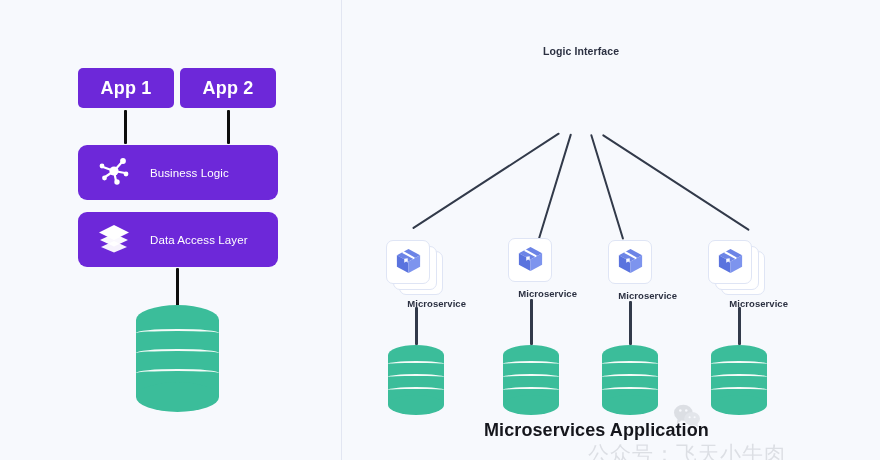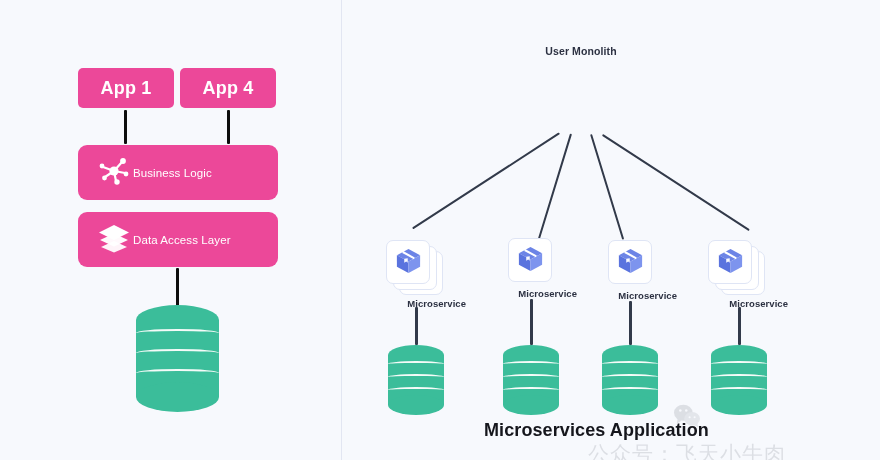--- a/index.html
+++ b/index.html
@@ -26,38 +26,38 @@
     left: 341px;
     top: 0;
     width: 1px;
     height: 460px;
     background: #e2e6f2;
   }
 
   
   .blue-box {
     position: absolute;
-    background: #ec4899;
+    background: #6d28d9;
     border-radius: 5px;
     display: flex;
     align-items: center;
     color: #ffffff;
   }
 
   .app-box {
     justify-content: center;
     font-size: 18px;
     font-weight: 600;
     letter-spacing: 0.2px;
   }
 
   .layer-box {
     border-radius: 9px;
     padding-left: 18px;
-    gap: 1px;
+    gap: 18px;
   }
 
   .layer-label {
     font-size: 11.5px;
     font-weight: 500;
     color: #ffffff;
     letter-spacing: .1px;
   }
 
   
@@ -210,21 +210,21 @@
 
 <div id="canvas">
 
   <div class="divider"></div>
 
   <div class="blue-box app-box" style="left:78px; top:68px; width:96px; height:40px;">
     <span>App 1</span>
   </div>
 
   <div class="blue-box app-box" style="left:180px; top:68px; width:96px; height:40px;">
-    <span>App 4</span>
+    <span>App 2</span>
   </div>
 
   <div class="vline" style="left:124px; top:110px; height:34px;"></div>
   <div class="vline" style="left:227px; top:110px; height:34px;"></div>
 
   <div class="blue-box layer-box" style="left:78px; top:145px; width:200px; height:55px;">
     <span class="icon">
       <svg width="36" height="34" viewBox="0 0 36 34">
         <g stroke="#ffffff" stroke-width="2.2" stroke-linecap="round">
           <line x1="18" y1="17" x2="26" y2="8"></line>
@@ -264,21 +264,21 @@
   <div class="db" style="left:136px; top:305px; width:83px; height:107px;">
     <div class="cap" style="top:0px;   height:30px;"></div>
     <div class="body" style="top:15px;  height:77px;"></div>
     <div class="cap" style="top:77px;  height:30px;"></div>
     <div class="band" style="top:24px;"></div>
     <div class="band" style="top:44px;"></div>
     <div class="band" style="top:64px;"></div>
   </div>
 
 
-  <div class="ui-label">User Monolith</div>
+  <div class="ui-label">Logic Interface</div>
 
 
   <div class="fan-line" style="left:560px; top:134px; width:175px; transform:rotate(147deg);"></div>
 
   <div class="fan-line" style="left:572px; top:134px; width:110px; transform:rotate(107deg);"></div>
 
   <div class="fan-line" style="left:592px; top:134px; width:110px; transform:rotate(73deg);"></div>
 
   <div class="fan-line" style="left:603px; top:134px; width:175px; transform:rotate(33deg);"></div>
 

